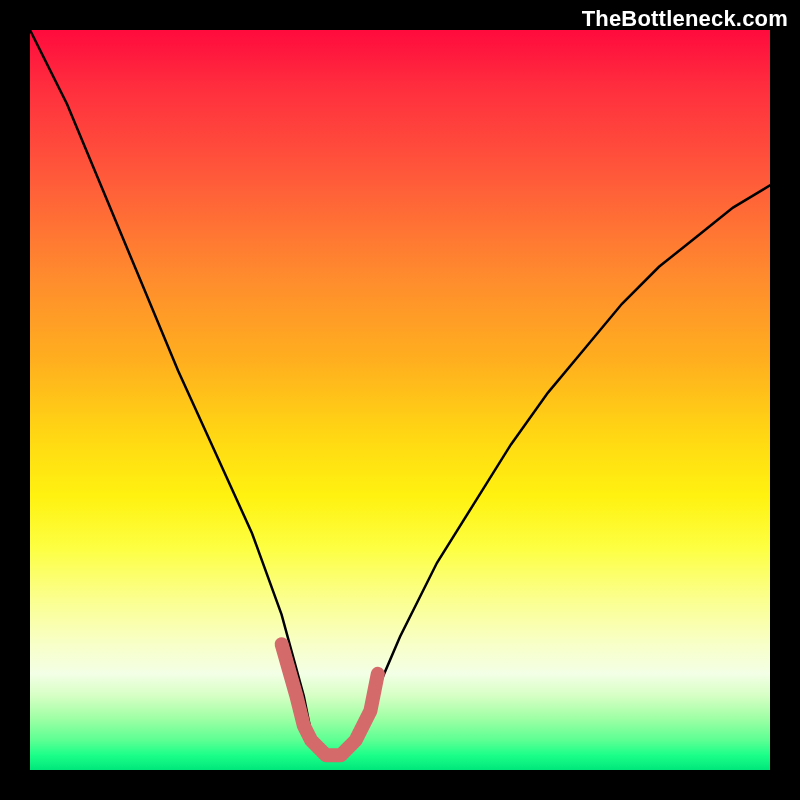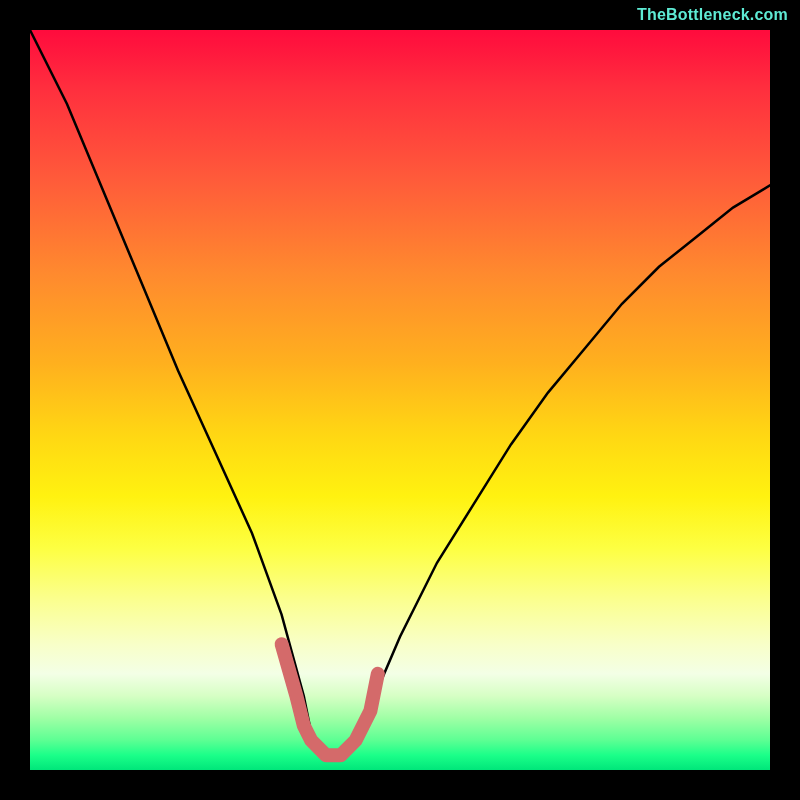--- a/index.html
+++ b/index.html
@@ -58,23 +58,23 @@
     top: 0;
     width: 740px;
     height: 740px;
     pointer-events: none;
   }
   .watermark {
     position: absolute;
     top: 6px;
     right: 12px;
     font-family: Arial, Helvetica, sans-serif;
-    font-size: 16px;
+    font-size: 22px;
     font-weight: 600;
-    color: #5eead4;
+    color: #ffffff;
     letter-spacing: 0.2px;
     user-select: none;
   }
 </style>
 </head>
 <body>
 
 <div class="frame">
   <div class="plot">
     <div class="grad"></div>

